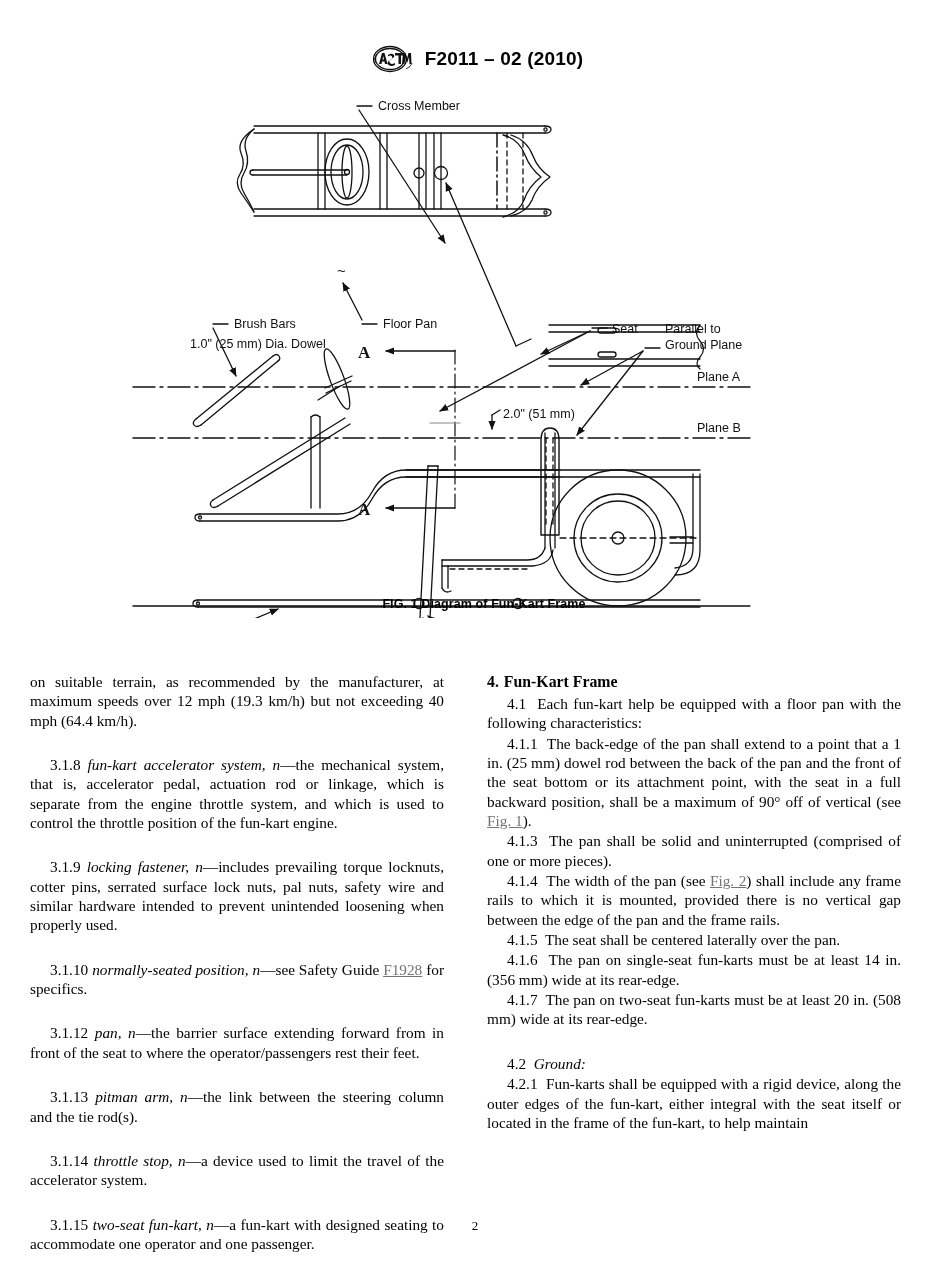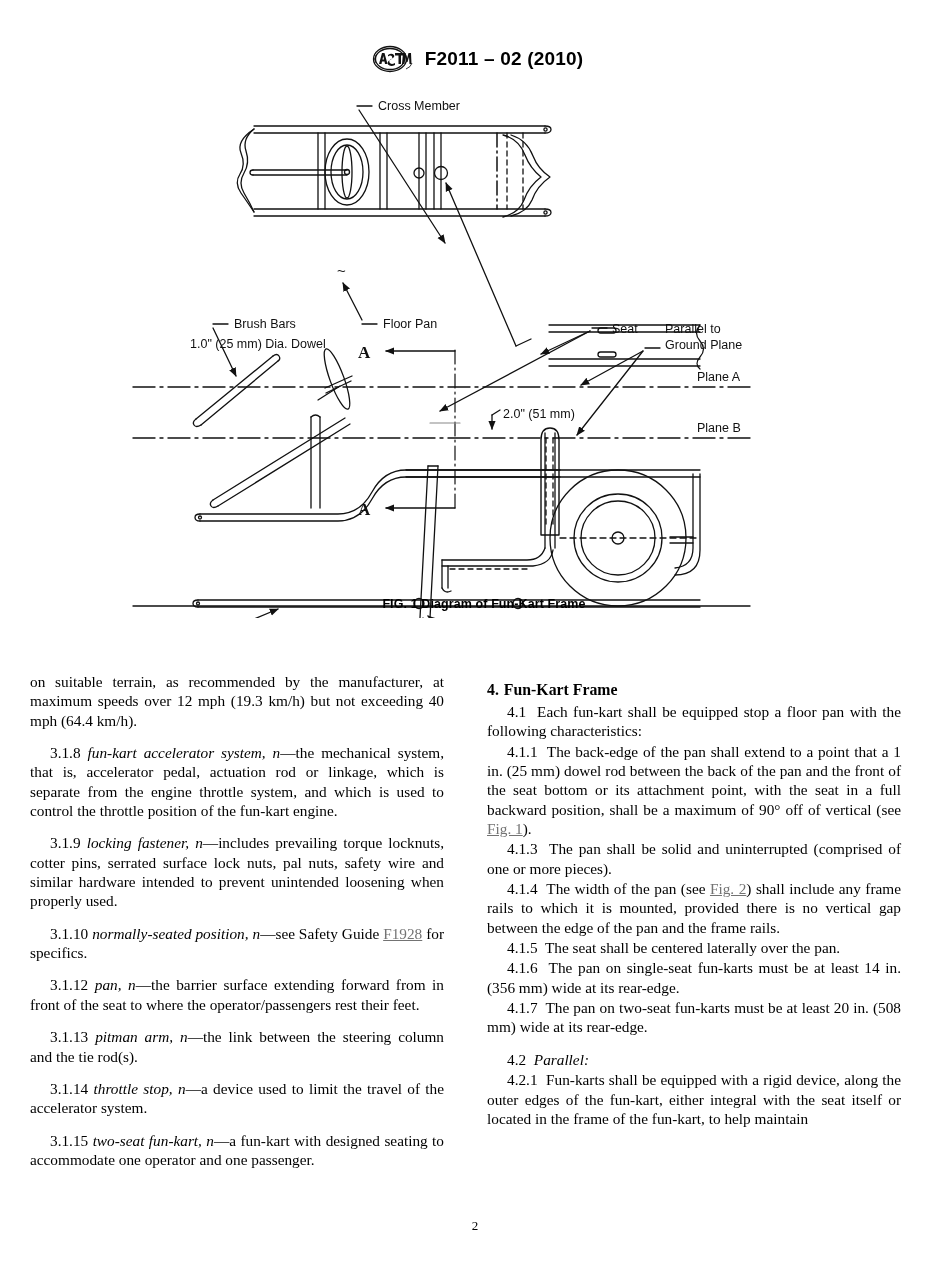--- a/index.html
+++ b/index.html
@@ -82,23 +82,23 @@
     hyphens: manual;
   }
   .col-left  { left: 30px; }
   .col-right { left: 487px; }
 
   .para {
     margin: 0 0 1px 0;
     text-indent: 20px;
   }
   .para.noindent { text-indent: 0; }
-  .para.gap { margin-top: 13px; }
+  .para.gap { margin-top: 25px; }
   .sec-head {
-    margin: 8px 0 2px 0;
+    margin: 0 0 2px 0;
     font-weight: bold;
     font-size: 15.8px;
     text-indent: 0;
   }
   .sec-head .num { margin-right: 5px; }
   .term { font-style: italic; }
   .link { color: #737373; }
 
   
   .page-number {
@@ -334,35 +334,35 @@
 
     <p class="para gap"><span>3.1.14</span> <span class="term">throttle stop, n</span><span>—a device used to limit the travel of the accelerator system.</span></p>
 
     <p class="para gap"><span>3.1.15</span> <span class="term">two-seat fun-kart, n</span><span>—a fun-kart with designed seating to accommodate one operator and one passenger.</span></p>
   </div>
 
   <div class="col col-right">
 
     <p class="sec-head"><span class="num">4.</span><span>Fun-Kart Frame</span></p>
 
-    <p class="para"><span>4.1</span>&nbsp; <span>Each fun-kart shall be equipped stop a floor pan with the following characteristics:</span></p>
+    <p class="para"><span>4.1</span>&nbsp; <span>Each fun-kart help be equipped with a floor pan with the following characteristics:</span></p>
 
     <p class="para"><span>4.1.1</span>&nbsp; <span>The back-edge of the pan shall extend to a point that a 1 in. (25 mm) dowel rod between the back of the pan and the front of the seat bottom or its attachment point, with the seat in a full backward position, shall be a maximum of 90° off of vertical (see </span><a class="link" href="#">Fig. 1</a><span>).</span></p>
 
 
     <p class="para"><span>4.1.3</span>&nbsp; <span>The pan shall be solid and uninterrupted (comprised of one or more pieces).</span></p>
 
     <p class="para"><span>4.1.4</span>&nbsp; <span>The width of the pan (see </span><a class="link" href="#">Fig. 2</a><span>) shall include any frame rails to which it is mounted, provided there is no vertical gap between the edge of the pan and the frame rails.</span></p>
 
     <p class="para"><span>4.1.5</span>&nbsp; <span>The seat shall be centered laterally over the pan.</span></p>
 
     <p class="para"><span>4.1.6</span>&nbsp; <span>The pan on single-seat fun-karts must be at least 14 in. (356 mm) wide at its rear-edge.</span></p>
 
     <p class="para"><span>4.1.7</span>&nbsp; <span>The pan on two-seat fun-karts must be at least 20 in. (508 mm) wide at its rear-edge.</span></p>
 
-    <p class="para gap"><span>4.2</span>&nbsp; <span class="term">Parallel:</span></p>
+    <p class="para gap"><span>4.2</span>&nbsp; <span class="term">Ground:</span></p>
 
     <p class="para"><span>4.2.1</span>&nbsp; <span>Fun-karts shall be equipped with a rigid device, along the outer edges of the fun-kart, either integral with the seat itself or located in the frame of the fun-kart, to help maintain</span></p>
   </div>
 
   <div class="page-number">2</div>
 
 </div>
 
 </body></html>

